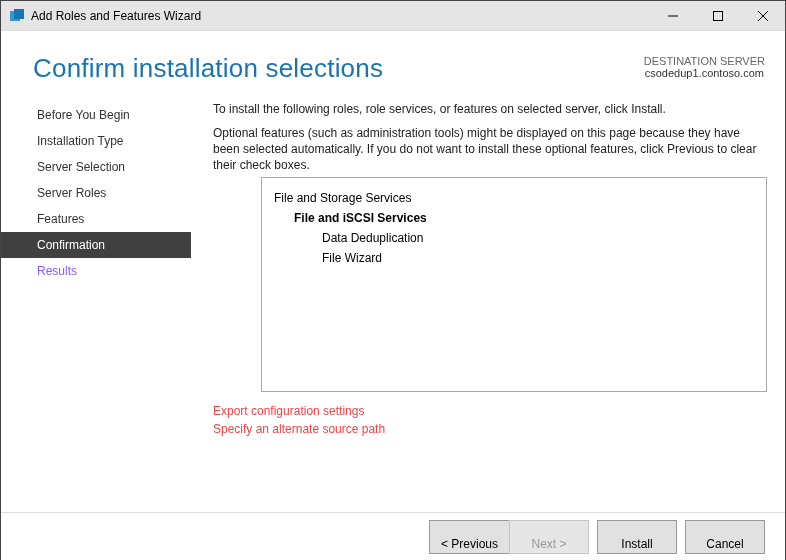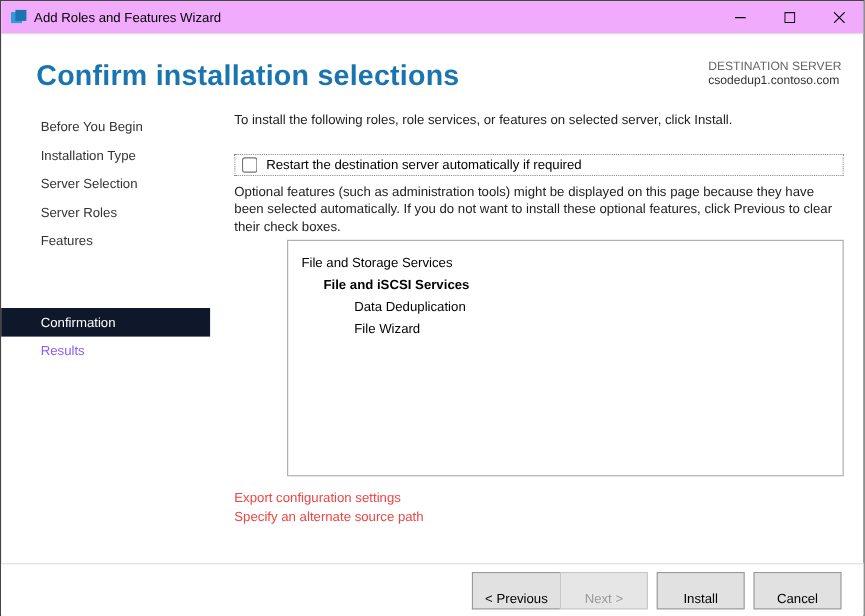--- a/index.html
+++ b/index.html
@@ -10,21 +10,21 @@
   width: 786px;
   height: 560px;
   overflow: hidden;
   border: 1px solid #444;
 }
 .titlebar {
   height: 30px;
   display: flex;
   align-items: center;
   border-bottom: 1px solid #ddd;
-  background: #f0abfc;
+  background: #e5e5e5;
 }
 .titlebar-icon {
   width: 16px;
   height: 16px;
   margin: 0 6px 0 8px;
 }
 .titlebar-title {
   flex: 1;
   font-size: 12px;
   color: #000;
@@ -38,26 +38,26 @@
   color: #000;
 }
 .header-area {
   padding: 22px 20px 10px 32px;
   display: flex;
   align-items: flex-start;
   justify-content: space-between;
 }
 .page-title {
   font-size: 26px;
-  font-weight: 700;
+  font-weight: 400;
   color: #1a74b0;
   letter-spacing: 0.2px;
 }
 .dest-box {
-  text-align: left;
+  text-align: center;
   font-size: 11px;
   color: #555;
   padding-top: 2px;
 }
 .dest-label { color: #666; }
 .dest-name { color: #333; }
 .body-area {
   display: flex;
   padding: 0 18px 0 0;
   height: 415px;
@@ -67,36 +67,35 @@
   padding-top: 8px;
 }
 .nav-item {
   padding: 4px 0 4px 36px;
   font-size: 12px;
   color: #333;
   cursor: pointer;
   line-height: 18px;
 }
 .nav-item.selected {
-  background: #0f172a;
+  background: #404040;
   color: #fff;
-  margin-top: 48px;
 }
 .nav-item.disabled {
   color: #8b5cf6;
   cursor: default;
 }
 .content {
   flex: 1;
   padding: 8px 0 0 22px;
 }
 .intro {
   font-size: 12px;
   color: #222;
-  margin-bottom: 24px;
+  margin-bottom: 9px;
 }
 .restart-row {
   border: 1px dotted #888;
   padding: 2px 4px 2px 6px;
   display: flex;
   align-items: center;
   margin-bottom: 6px;
 }
 .restart-row input[type=checkbox] {
   width: 14px;
@@ -206,24 +205,20 @@
       <div class="nav-item">Before You Begin</div>
       <div class="nav-item">Installation Type</div>
       <div class="nav-item">Server Selection</div>
       <div class="nav-item">Server Roles</div>
       <div class="nav-item">Features</div>
       <div class="nav-item selected">Confirmation</div>
       <div class="nav-item disabled">Results</div>
     </div>
   <div class="content">
     <div class="intro">To install the following roles, role services, or features on selected server, click Install.</div>
-    <div class="restart-row">
-      <input type="checkbox" id="restart-cb" style="">
-      <span>Restart the destination server automatically if required</span>
-    </div>
     <div class="optional">Optional features (such as administration tools) might be displayed on this page because they have been selected automatically. If you do not want to install these optional features, click Previous to clear their check boxes.</div>
     <div class="tree-box" id="tree">
         <div class="tree-item lvl-0">File and Storage Services</div>
         <div class="tree-item lvl-1">File and iSCSI Services</div>
         <div class="tree-item lvl-2">Data Deduplication</div>
         <div class="tree-item lvl-2">File Wizard</div>
       </div>
     <div class="links">
       <a href="#">Export configuration settings</a>
       <a href="#">Specify an alternate source path</a>

